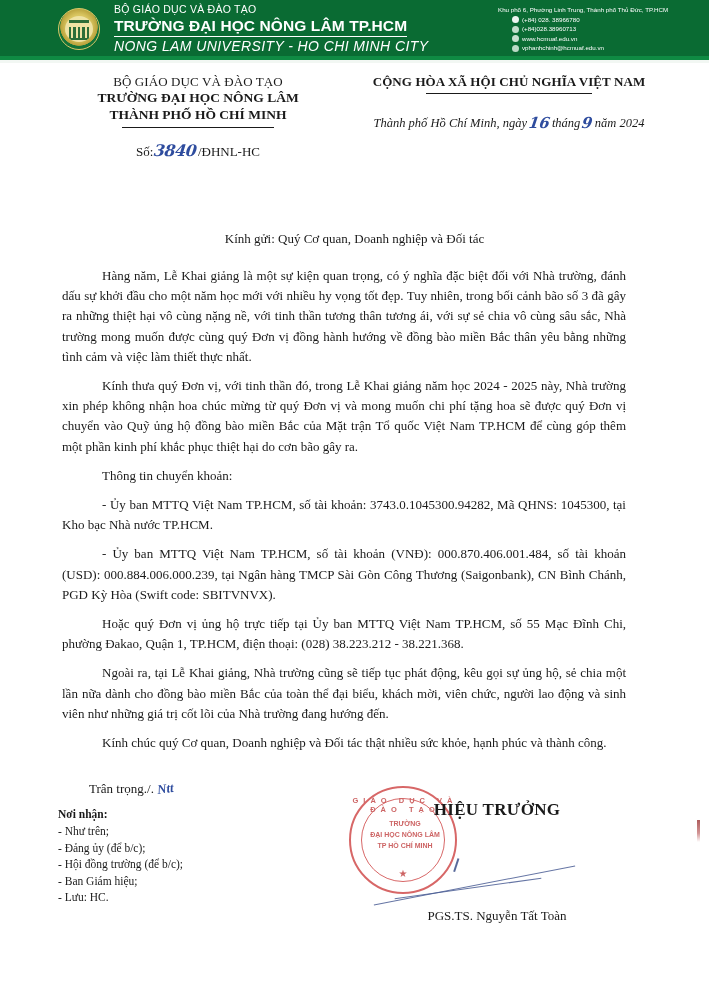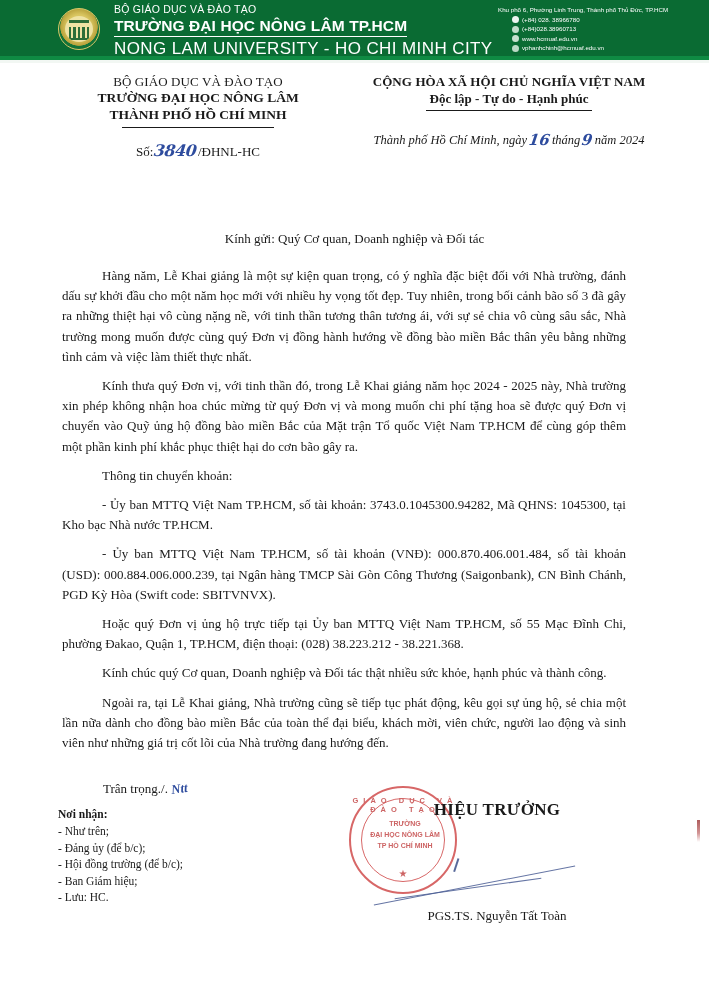--- a/index.html
+++ b/index.html
@@ -106,22 +106,23 @@
   .lh-line2 {
     font-size: 15.5px;
     font-weight: bold;
     letter-spacing: 0.1px;
     border-bottom: 1.2px solid #ffffff;
     display: inline-block;
     padding-bottom: 2px;
     margin-bottom: 1.5px;
   }
   .lh-line3 {
-    font-size: 17px;
+    font-size: 14px;
     letter-spacing: 0.4px;
+    font-style: italic;
   }
 
   .lh-contact {
     position: absolute;
     left: 498px; top: 7px;
     color: #ffffff;
     font-family: "Liberation Sans", sans-serif;
     font-size: 6.2px;
     line-height: 1.0;
   }
@@ -242,21 +243,21 @@
   }
   .body-text p {
     margin: 0 16px 9px 0;
     text-indent: 40px;
   }
   .body-text p.bullet { text-indent: 40px; }
 
   
   .tran-trong {
     position: absolute;
-    left: 103px; top: 781px;
+    left: 89px; top: 781px;
     font-size: 13px;
     display: flex;
     align-items: center;
     justify-content: center;
   }
   .tt-mark {
     display: inline-block;
     margin-left: 3px;
     color: #2e4c9e;
     font-size: 13px;
@@ -437,43 +438,42 @@
   <div class="so-line">
     <span>Số:</span>
       <span class="so-hand">3840</span>
       <span>/ĐHNL-HC</span>
   </div>
 
 </div>
 
 <div class="hdr-right">
   <div class="hdr-r1">CỘNG HÒA XÃ HỘI CHỦ NGHĨA VIỆT NAM</div>
-  <div class="hdr-r2">Độc lập - Tự do - Hạnh phúc</div>
   <div class="hdr-rule-right"></div>
 
   <div class="date-line">
     <span>Thành phố Hồ Chí Minh, ngày</span>
       <span class="date-hand">16</span>
       <span>tháng</span>
       <span class="date-hand">9</span>
       <span>năm 2024</span>
   </div>
 </div>
 
 <div class="recipient">Kính gửi: Quý Cơ quan, Doanh nghiệp và Đối tác</div>
 
 <div class="body-text">
   <p>Hàng năm, Lễ Khai giảng là một sự kiện quan trọng, có ý nghĩa đặc biệt đối với Nhà trường, đánh dấu sự khởi đầu cho một năm học mới với nhiều hy vọng tốt đẹp. Tuy nhiên, trong bối cảnh bão số 3 đã gây ra những thiệt hại vô cùng nặng nề, với tinh thần tương thân tương ái, với sự sẻ chia vô cùng sâu sắc, Nhà trường mong muốn được cùng quý Đơn vị đồng hành hướng về đồng bào miền Bắc thân yêu bằng những tình cảm và việc làm thiết thực nhất.</p>
   <p>Kính thưa quý Đơn vị, với tinh thần đó, trong Lễ Khai giảng năm học 2024 - 2025 này, Nhà trường xin phép không nhận hoa chúc mừng từ quý Đơn vị và mong muốn chi phí tặng hoa sẽ được quý Đơn vị chuyển vào Quỹ ủng hộ đồng bào miền Bắc của Mặt trận Tổ quốc Việt Nam TP.HCM để cùng góp thêm một phần kinh phí khắc phục thiệt hại do cơn bão gây ra.</p>
   <p>Thông tin chuyển khoản:</p>
   <p class="bullet">- Ủy ban MTTQ Việt Nam TP.HCM, số tài khoản: 3743.0.1045300.94282, Mã QHNS: 1045300, tại Kho bạc Nhà nước TP.HCM.</p>
   <p class="bullet">- Ủy ban MTTQ Việt Nam TP.HCM, số tài khoản (VNĐ): 000.870.406.001.484, số tài khoản (USD): 000.884.006.000.239, tại Ngân hàng TMCP Sài Gòn Công Thương (Saigonbank), CN Bình Chánh, PGD Kỳ Hòa (Swift code: SBITVNVX).</p>
   <p>Hoặc quý Đơn vị ủng hộ trực tiếp tại Ủy ban MTTQ Việt Nam TP.HCM, số 55 Mạc Đĩnh Chi, phường Đakao, Quận 1, TP.HCM, điện thoại: (028) 38.223.212 - 38.221.368.</p>
+  <p>Ngoài ra, tại Lễ Khai giảng, Nhà trường cũng sẽ tiếp tục phát động, kêu gọi sự ủng hộ, sẻ chia một lần nữa dành cho đồng bào miền Bắc của toàn thể đại biểu, khách mời, viên chức, người lao động và sinh viên như những giá trị cốt lõi của Nhà trường đang hướng đến.</p>
   <p>Kính chúc quý Cơ quan, Doanh nghiệp và Đối tác thật nhiều sức khỏe, hạnh phúc và thành công.</p>
-  <p>Ngoài ra, tại Lễ Khai giảng, Nhà trường cũng sẽ tiếp tục phát động, kêu gọi sự ủng hộ, sẻ chia một lần nữa dành cho đồng bào miền Bắc của toàn thể đại biểu, khách mời, viên chức, người lao động và sinh viên như những giá trị cốt lõi của Nhà trường đang hướng đến.</p>
 </div>
 
 <div class="tran-trong">
   <span>Trân trọng./.</span>
   <span class="tt-mark">Ntt</span>
 </div>
 
 <div class="noi-nhan">
   <div class="nn-title">Nơi nhận:</div>
   <div class="nn-item">- Như trên;</div>

